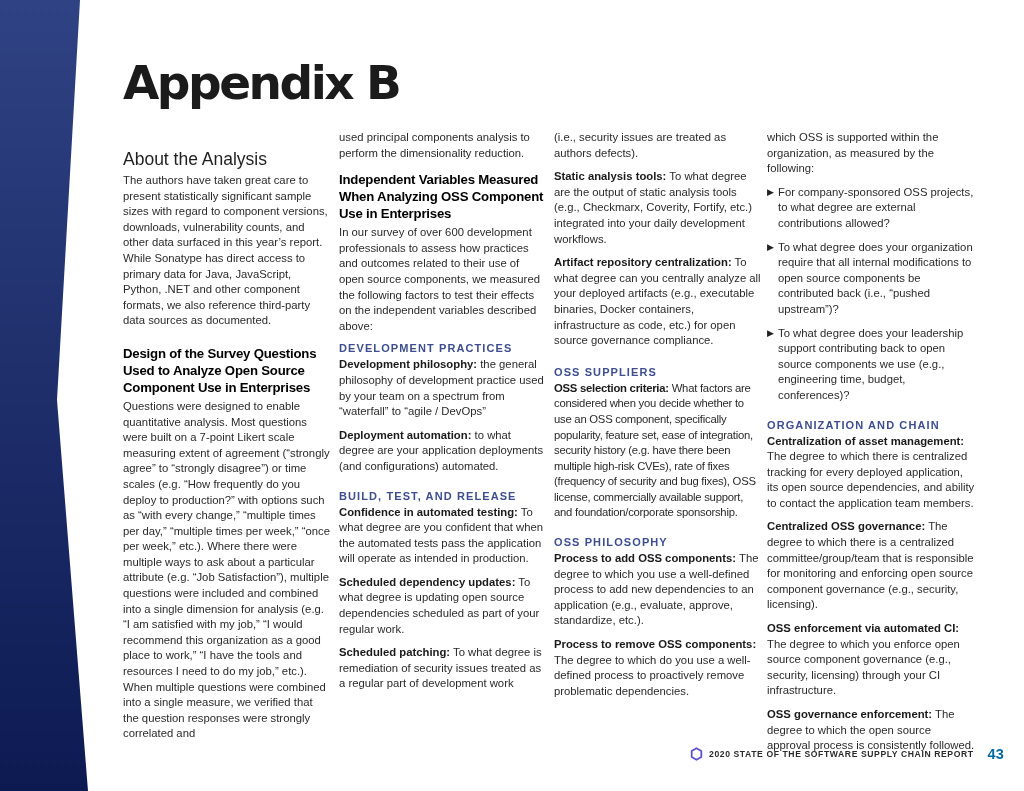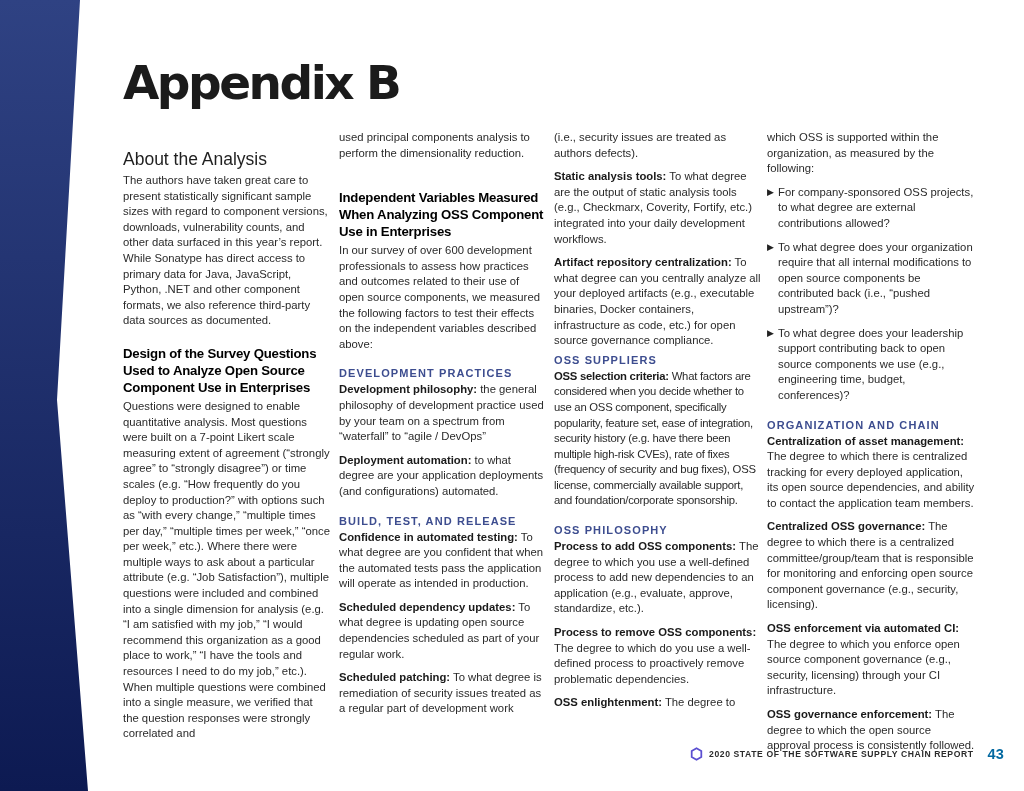--- a/index.html
+++ b/index.html
@@ -48,46 +48,45 @@
 
 <div class="col c1">
   <div class="h2">About the Analysis</div>
   <p>The authors have taken great care to present statistically significant sample sizes with regard to component versions, downloads, vulnerability counts, and other data surfaced in this year’s report. While Sonatype has direct access to primary data for Java, JavaScript, Python, .NET and other component formats, we also reference third-party data sources as documented.</p>
   <div class="sp2"></div>
   <div class="h3">Design of the Survey Questions Used to Analyze Open Source Component Use in Enterprises</div>
   <p>Questions were designed to enable quantitative analysis. Most questions were built on a 7-point Likert scale measuring extent of agreement (“strongly agree” to “strongly disagree”) or time scales (e.g. “How frequently do you deploy to production?” with options such as “with every change,” “multiple times per day,” “multiple times per week,” “once per week,” etc.). Where there were multiple ways to ask about a particular attribute (e.g. “Job Satisfaction”), multiple questions were included and combined into a single dimension for analysis (e.g. “I am satisfied with my job,” “I would recommend this organization as a good place to work,” “I have the tools and resources I need to do my job,” etc.). When multiple questions were combined into a single measure, we verified that the question responses were strongly correlated and</p>
 </div>
 
 <div class="col c2">
-  <p style="margin-bottom:28px">used principal components analysis to perform the dimensionality reduction.</p>
+  <p style="margin-bottom:10px">used principal components analysis to perform the dimensionality reduction.</p>
   <div class="h3">Independent Variables Measured When Analyzing OSS Component Use in Enterprises</div>
-  <p style="margin-bottom:14px">In our survey of over 600 development professionals to assess how practices and outcomes related to their use of open source components, we measured the following factors to test their effects on the independent variables described above:</p>
+  <p style="margin-bottom:7px">In our survey of over 600 development professionals to assess how practices and outcomes related to their use of open source components, we measured the following factors to test their effects on the independent variables described above:</p>
 
   <div class="cap" style="color: rgb(61, 77, 143);">DEVELOPMENT PRACTICES</div>
   <p><b>Development philosophy:</b><span> the general philosophy of development practice used by your team on a spectrum from “waterfall” to “agile / DevOps”</span></p>
   <p style="margin-bottom:14px"><b>Deployment automation:</b><span> to what degree are your application deployments (and configurations) automated.</span></p>
 
   <div class="cap" style="color: rgb(61, 77, 143);">BUILD, TEST, AND RELEASE</div>
   <p><b>Confidence in automated testing:</b><span> To what degree are you confident that when the automated tests pass the application will operate as intended in production.</span></p>
   <p><b>Scheduled dependency updates:</b><span> To what degree is updating open source dependencies scheduled as part of your regular work.</span></p>
   <p class="tight"><b>Scheduled patching:</b><span> To what degree is remediation of security issues treated as a regular part of development work</span></p>
 </div>
 
 <div class="col c3">
   <p>(i.e., security issues are treated as authors defects).</p>
   <p><b>Static analysis tools:</b><span> To what degree are the output of static analysis tools (e.g., Checkmarx, Coverity, Fortify, etc.) integrated into your daily development workflows.</span></p>
-  <p style="margin-bottom:4px"><b>Artifact repository centralization:</b><span> To what degree can you centrally analyze all your deployed artifacts (e.g., executable binaries, Docker containers, infrastructure as code, etc.) for open source governance compliance.</span></p>
+  <p style="margin-bottom:16px"><b>Artifact repository centralization:</b><span> To what degree can you centrally analyze all your deployed artifacts (e.g., executable binaries, Docker containers, infrastructure as code, etc.) for open source governance compliance.</span></p>
 
   <div class="cap" style="color: rgb(61, 77, 143);">OSS SUPPLIERS</div>
   <p style="margin-bottom:14px; letter-spacing:-0.25px"><b>OSS selection criteria:</b><span> What factors are considered when you decide whether to use an OSS component, specifically popularity, feature set, ease of integration, security history (e.g. have there been multiple high-risk CVEs), rate of fixes (frequency of security and bug fixes), OSS license, commercially available support, and foundation/corporate sponsorship.</span></p>
 
   <div class="cap" style="color: rgb(61, 77, 143);">OSS PHILOSOPHY</div>
   <p><b>Process to add OSS components:</b><span> The degree to which you use a well-defined process to add new dependencies to an application (e.g., evaluate, approve, standardize, etc.).</span></p>
   <p><b>Process to remove OSS components:</b><span> The degree to which do you use a well-defined process to proactively remove problematic dependencies.</span></p>
-  <p class="tight"><b>OSS enlightenment:</b><span> The degree to</span></p>
 </div>
 
 <div class="col c4">
   <p>which OSS is supported within the organization, as measured by the following:</p>
   <ul class="tri">
     <li><span class="arr">▶</span><span>For company-sponsored OSS projects, to what degree are external contributions allowed?</span></li>
     <li><span class="arr">▶</span><span>To what degree does your organization require that all internal modifications to open source components be contributed back (i.e., “pushed upstream”)?</span></li>
     <li><span class="arr">▶</span><span>To what degree does your leadership support contributing back to open source components we use (e.g., engineering time, budget, conferences)?</span></li>
   </ul>
   <div style="height:6px"></div>

